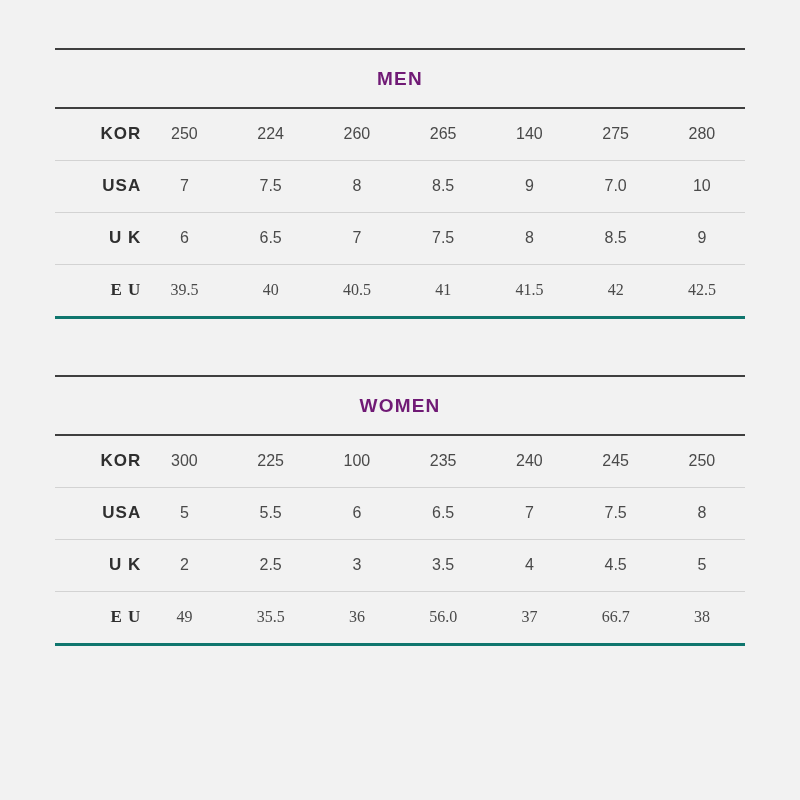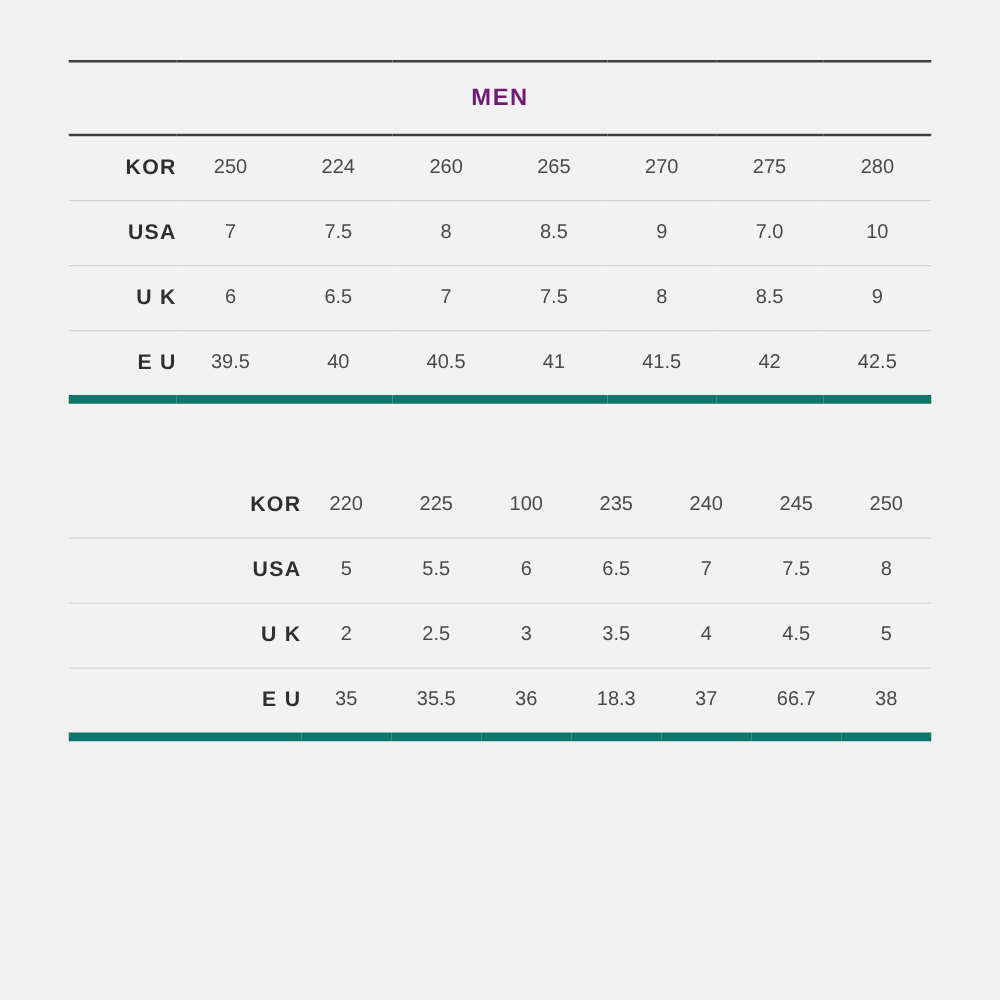--- a/index.html
+++ b/index.html
@@ -47,21 +47,22 @@
     padding: 18px 0 17px 0;
   }
   tbody tr td {
     border-bottom: 1px solid #d3d3d3;
     padding: 15px 0 16px 0;
     font-size: 16px;
     text-align: center;
     color: #4a4a4a;
   }
   tbody tr:last-child td {
-    border-bottom: 7px solid #0f766e;
+    border-bottom: 3px solid #0f766e;
+    font-family: Liberation Serif, serif;
   }
   tbody td.rowlabel {
     text-align: right;
     padding-left: 40px;
     font-weight: bold;
     font-size: 17px;
     letter-spacing: 1px;
     color: #2f2f2f;
     width: 146px;
   }
@@ -76,21 +77,21 @@
       <tbody>
         <tr class="title-row">
           <td colspan="8">MEN</td>
         </tr>
         <tr>
           <td class="rowlabel">KOR</td>
           <td>250</td>
           <td>224</td>
           <td>260</td>
           <td>265</td>
-          <td>270</td>
+          <td>140</td>
           <td>275</td>
           <td>280</td>
         </tr>
         <tr>
           <td class="rowlabel">USA</td>
           <td>7</td>
           <td>7.5</td>
           <td>8</td>
           <td>8.5</td>
           <td>9</td>
@@ -117,23 +118,26 @@
           <td>42</td>
           <td>42.5</td>
         </tr>
       </tbody>
     </table>
   </div>
 
   <div class="size-table table-women">
     <table>
       <tbody>
+        <tr class="title-row">
+          <td colspan="8">WOMEN</td>
+        </tr>
         <tr>
           <td class="rowlabel">KOR</td>
-          <td>220</td>
+          <td>300</td>
           <td>225</td>
           <td>100</td>
           <td>235</td>
           <td>240</td>
           <td>245</td>
           <td>250</td>
         </tr>
         <tr>
           <td class="rowlabel">USA</td>
           <td>5</td>
@@ -149,24 +153,24 @@
           <td>2</td>
           <td>2.5</td>
           <td>3</td>
           <td>3.5</td>
           <td>4</td>
           <td>4.5</td>
           <td>5</td>
         </tr>
         <tr>
           <td class="rowlabel">E U</td>
-          <td>35</td>
+          <td>49</td>
           <td>35.5</td>
           <td>36</td>
-          <td>18.3</td>
+          <td>56.0</td>
           <td>37</td>
           <td>66.7</td>
           <td>38</td>
         </tr>
       </tbody>
     </table>
   </div>
 
 </div>
 

